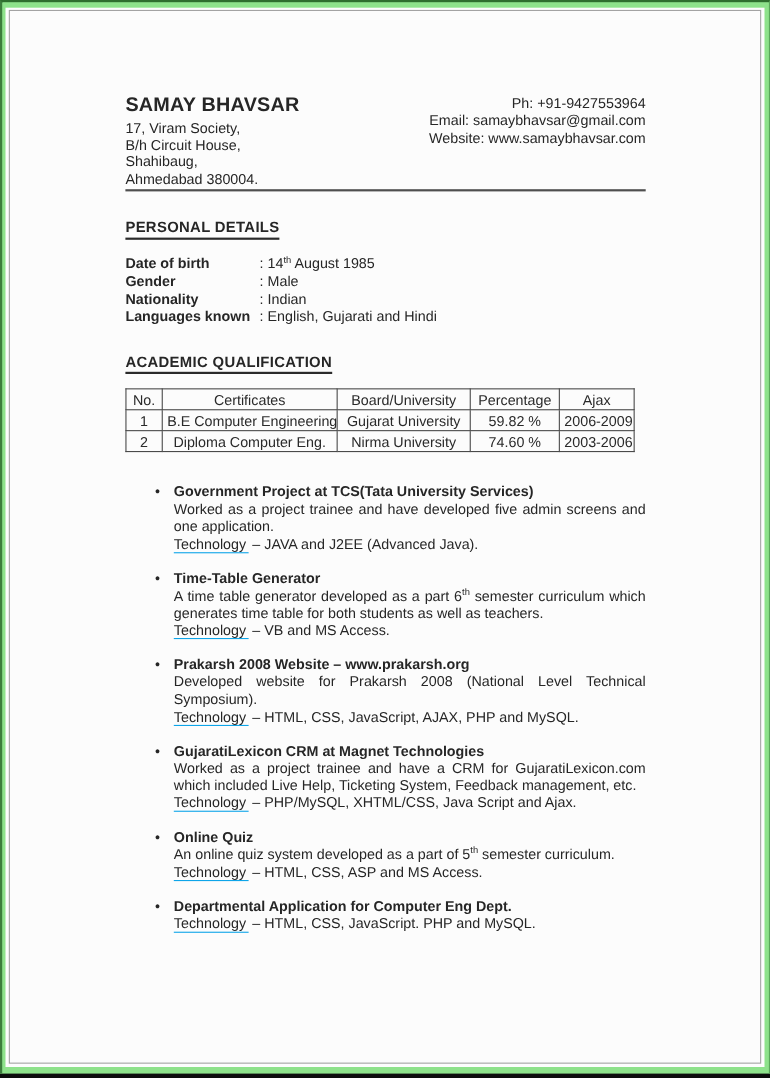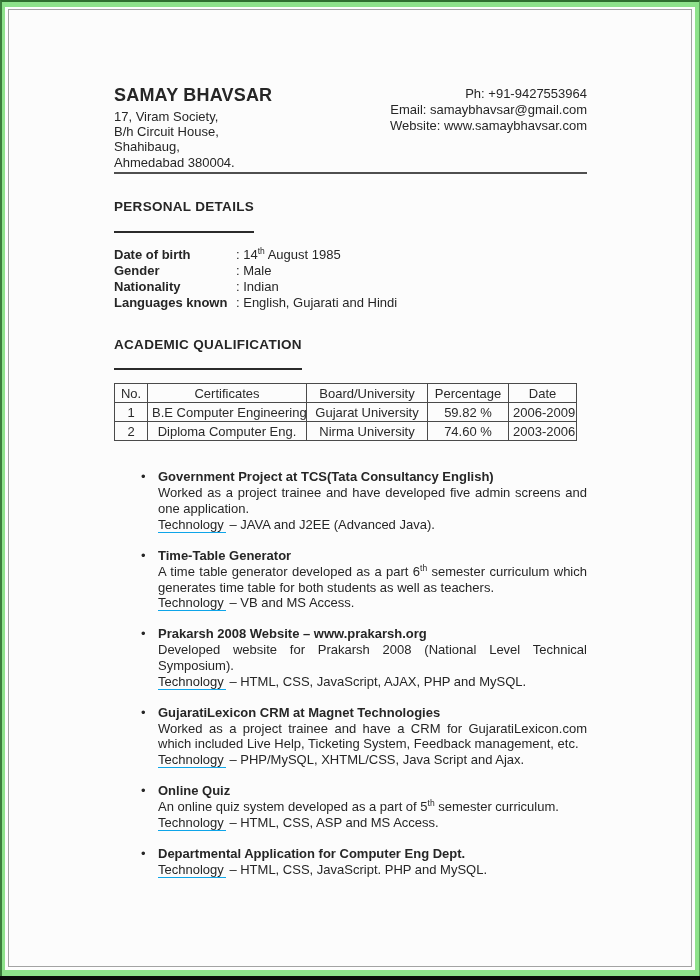--- a/index.html
+++ b/index.html
@@ -36,21 +36,21 @@
   
   .header-row{display:flex;justify-content:space-between;}
   .name{font-size:18px;line-height:19px;font-weight:bold;margin:0 0 4px 0;letter-spacing:.2px;}
   .addr div{line-height:15.2px;}
   .contact{text-align:right;line-height:16.2px;}
   .header-rule{border-bottom:2px solid #4f4f4f;margin-top:2px;}
   
   .section-h{
     display:inline-block;
     font-size:13.5px;font-weight:bold;letter-spacing:.3px;
-    border-bottom:2px solid #2b2b2b;padding-bottom:16px;
+    border-bottom:2px solid #2b2b2b;padding-bottom:1px;
   }
   .sec-pd{margin-top:25px;}
   .sec-aq{margin-top:26px;}
   .sec-pj{margin-top:28px;}
   
   .pd-rows{margin-top:14px;}
   .pd-row{display:flex;line-height:16px;}
   .pd-label{width:122px;font-weight:bold;flex:none;}
   
   .aq-table{
@@ -133,21 +133,21 @@
             <col class="c-board">
             <col class="c-pct">
             <col class="c-year">
           </colgroup>
         <tbody>
             <tr>
           <th>No.</th>
           <th>Certificates</th>
           <th>Board/University</th>
           <th>Percentage</th>
-          <th>Date</th>
+          <th>Ajax</th>
         </tr>
         <tr>
           <td>1</td>
           <td>B.E Computer Engineering.</td>
           <td>Gujarat University</td>
           <td>59.82 %</td>
           <td>2006-2009</td>
         </tr>
         <tr>
           <td>2</td>
@@ -160,21 +160,21 @@
         </table>
     </div>
 
     <div class="sec-pj">
 
       <div class="proj-list">
 
         <div class="proj">
           <span class="bullet">•</span>
           <div class="proj-body">
-            <div class="proj-title">Government Project at TCS(Tata Consultancy English)</div>
+            <div class="proj-title">Government Project at TCS(Tata University Services)</div>
             <div class="proj-desc"><span>Worked as a project trainee and have developed five admin screens and one application.</span><sup></sup><span></span></div>
             <div><span class="tech-label">Technology</span><span> – JAVA and J2EE (Advanced Java).</span></div>
           </div>
         </div>
 
         <div class="proj">
           <span class="bullet">•</span>
           <div class="proj-body">
             <div class="proj-title">Time-Table Generator</div>
             <div class="proj-desc"><span>A time table generator developed as a part 6</span><sup>th</sup><span> semester curriculum which generates time table for both students as well as teachers.</span></div>

